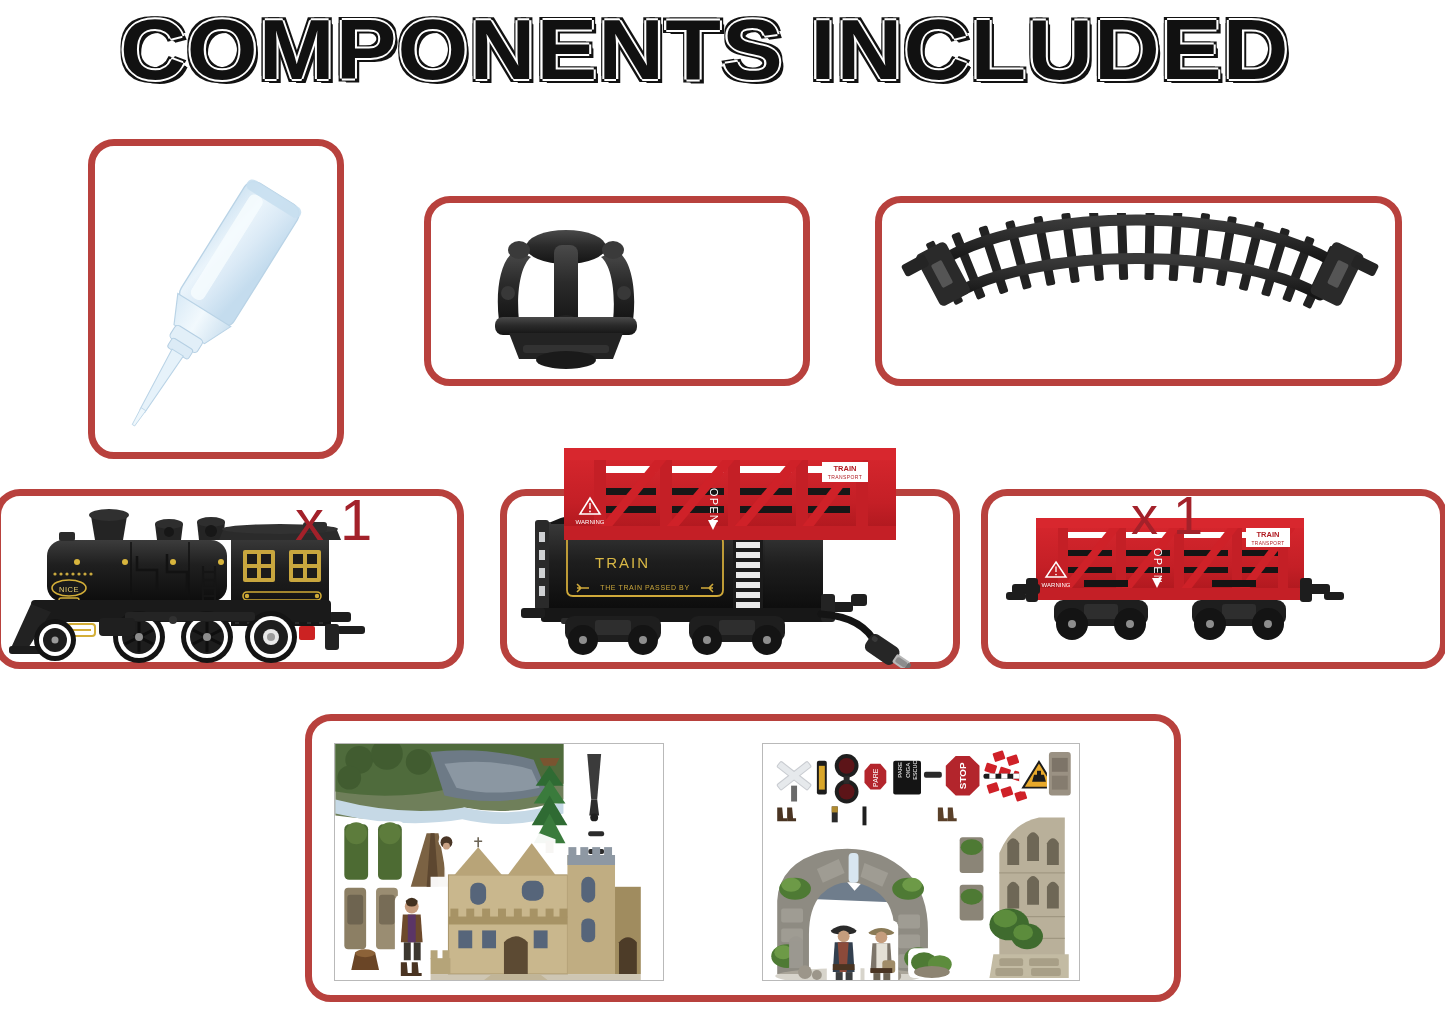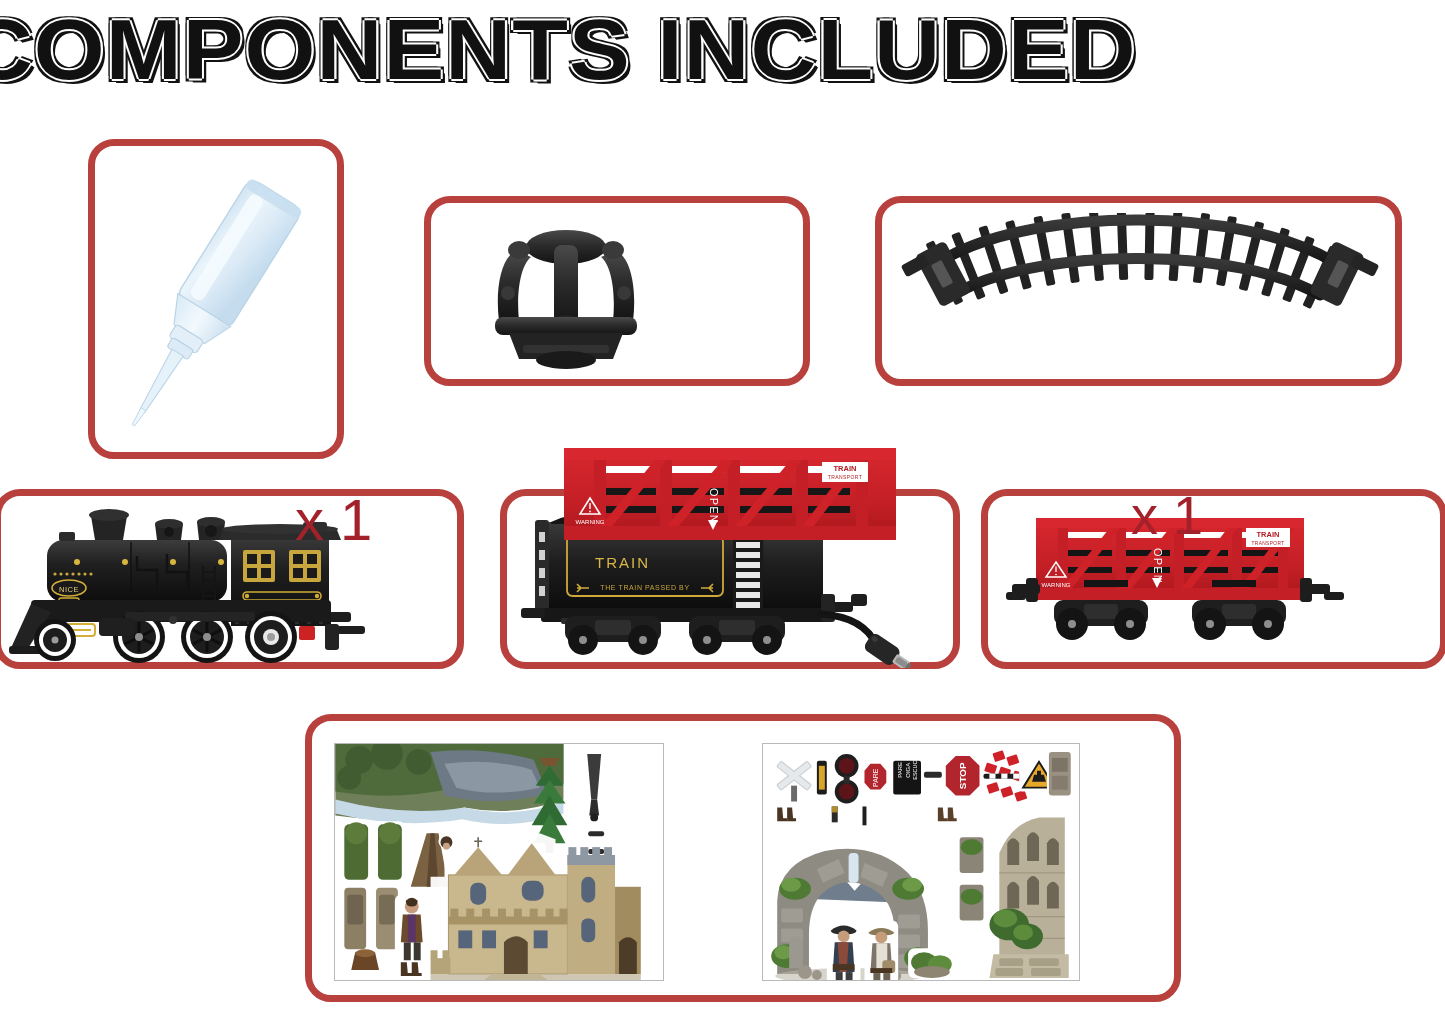--- a/index.html
+++ b/index.html
@@ -1,21 +1,21 @@
 <!DOCTYPE html>
 <html><head>
 <meta charset="utf-8">
 <title>Components Included</title>
 <style>
   * { box-sizing: border-box; margin: 0; padding: 0; }
   html, body { width: 1445px; height: 1032px; background: #ffffff; overflow: hidden; }
   body { font-family: "Liberation Sans", sans-serif; position: relative; }
 
   
-  #title-wrap { position: absolute; left: 0; top: 6px; width: 1409px; text-align: left; }
+  #title-wrap { position: absolute; left: 0; top: 6px; width: 1409px; text-align: center; }
   #page-title {
     display: inline-block;
     font-family: "Liberation Sans", sans-serif;
     font-size: 86px;
     font-weight: bold;
     letter-spacing: 1px;
     color: #111111;
     transform: scaleX(1.06);
     line-height: 1.0;
     text-shadow:

